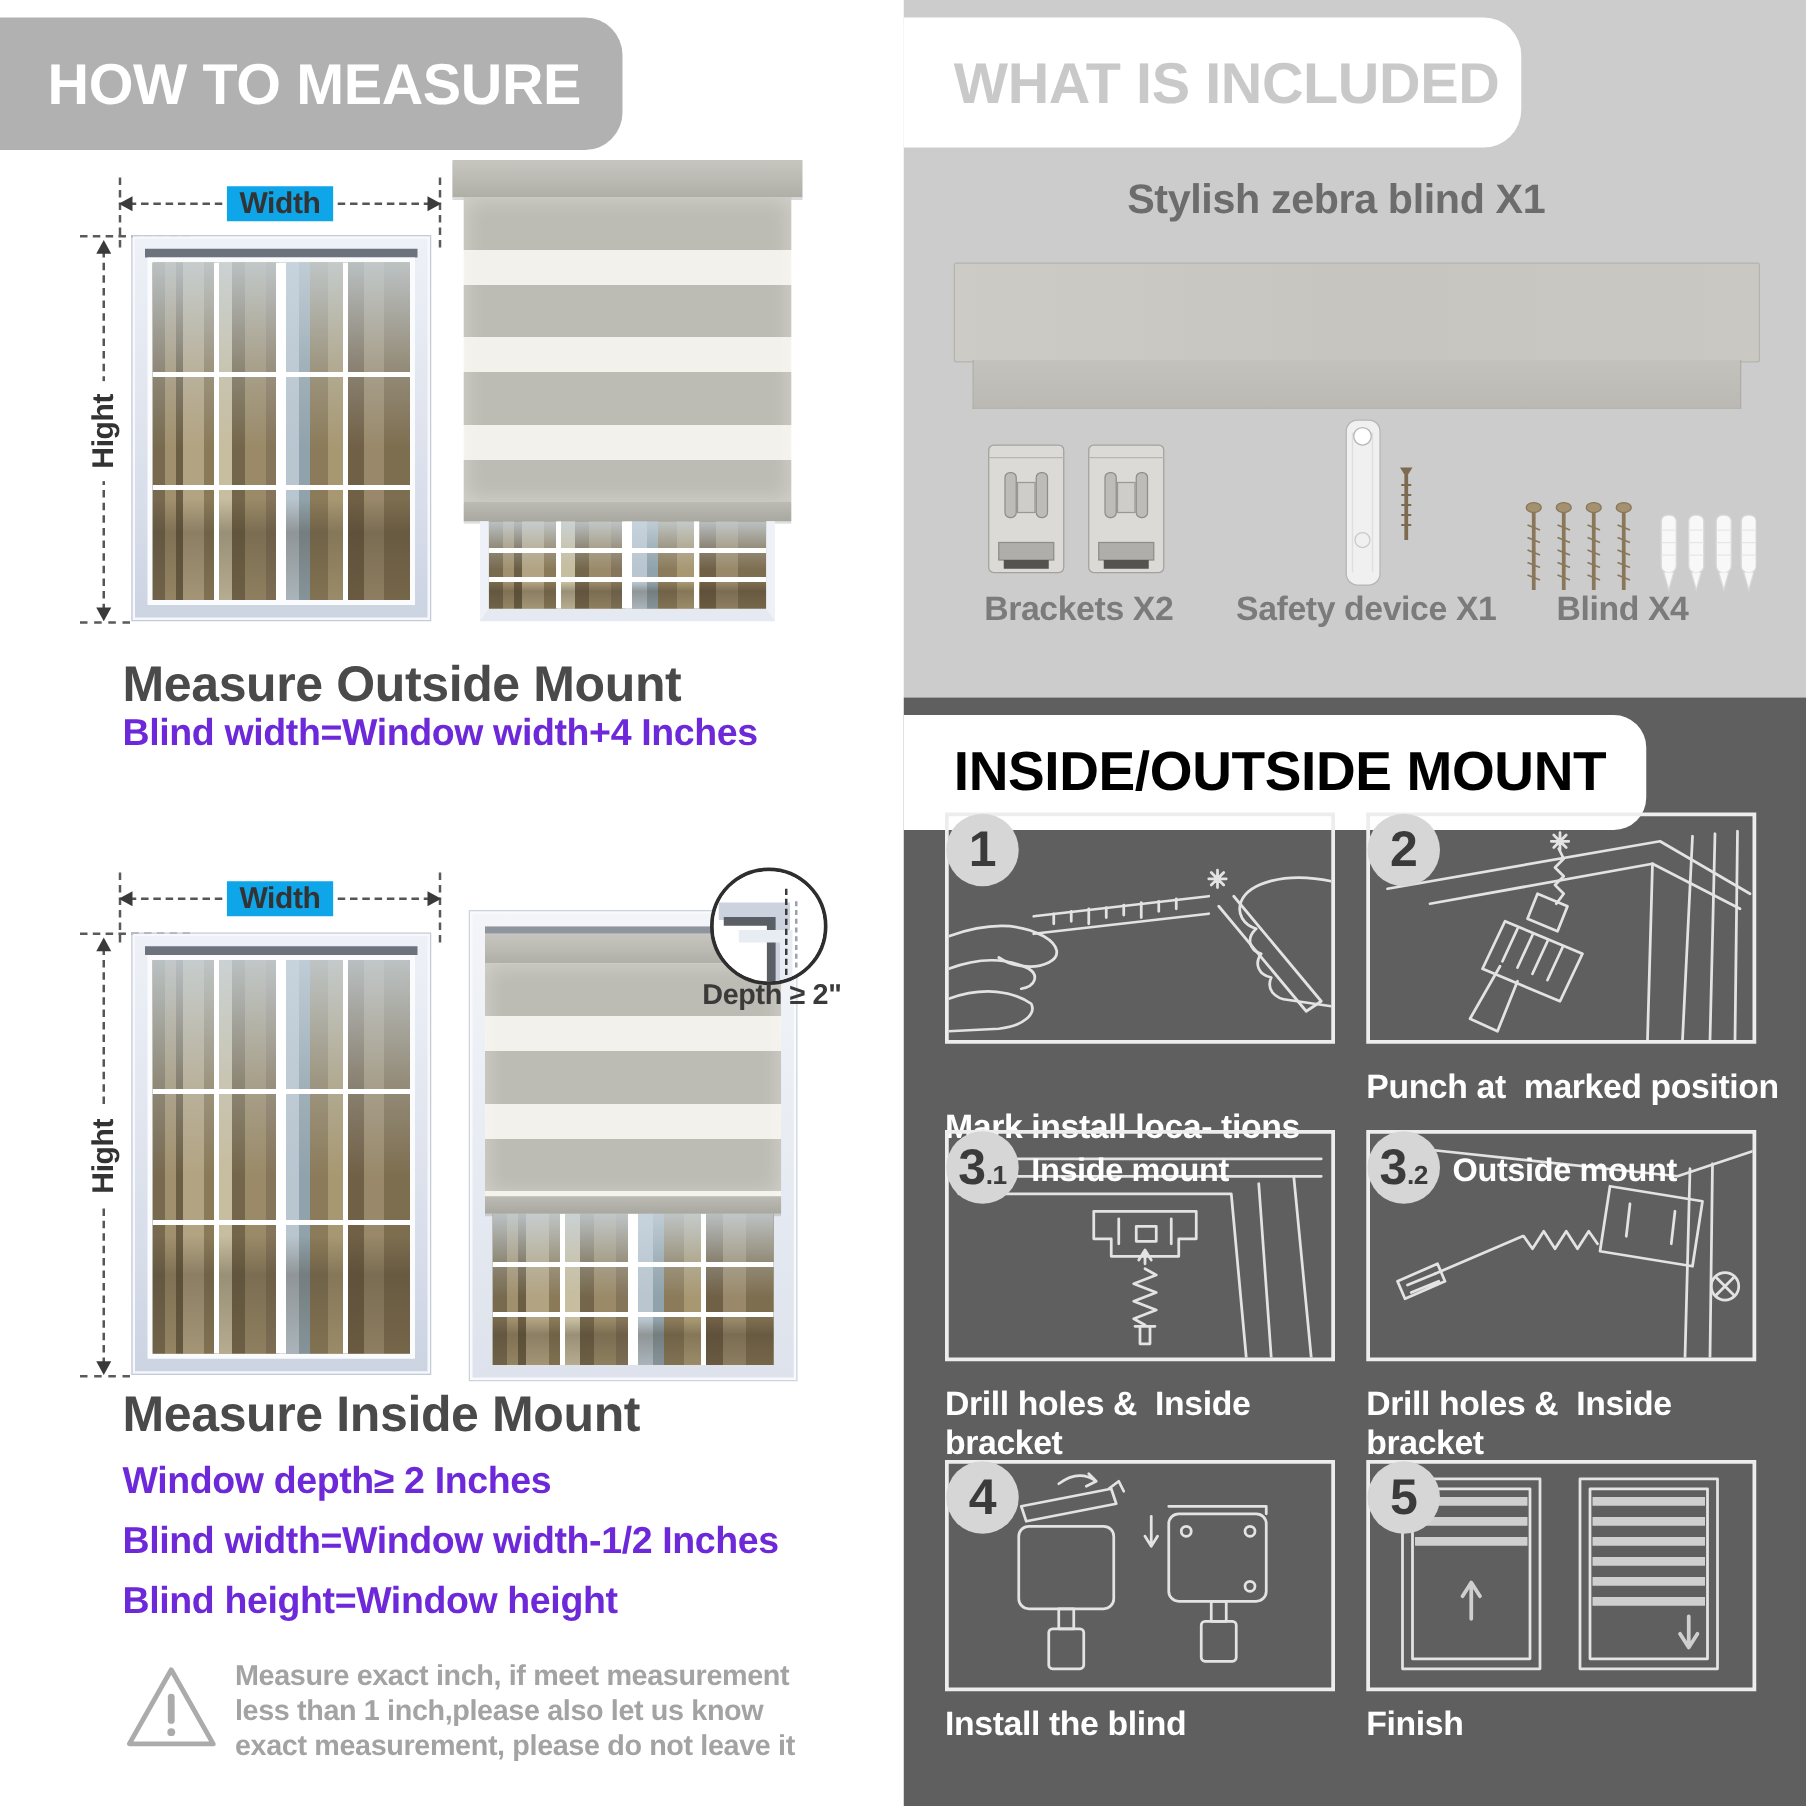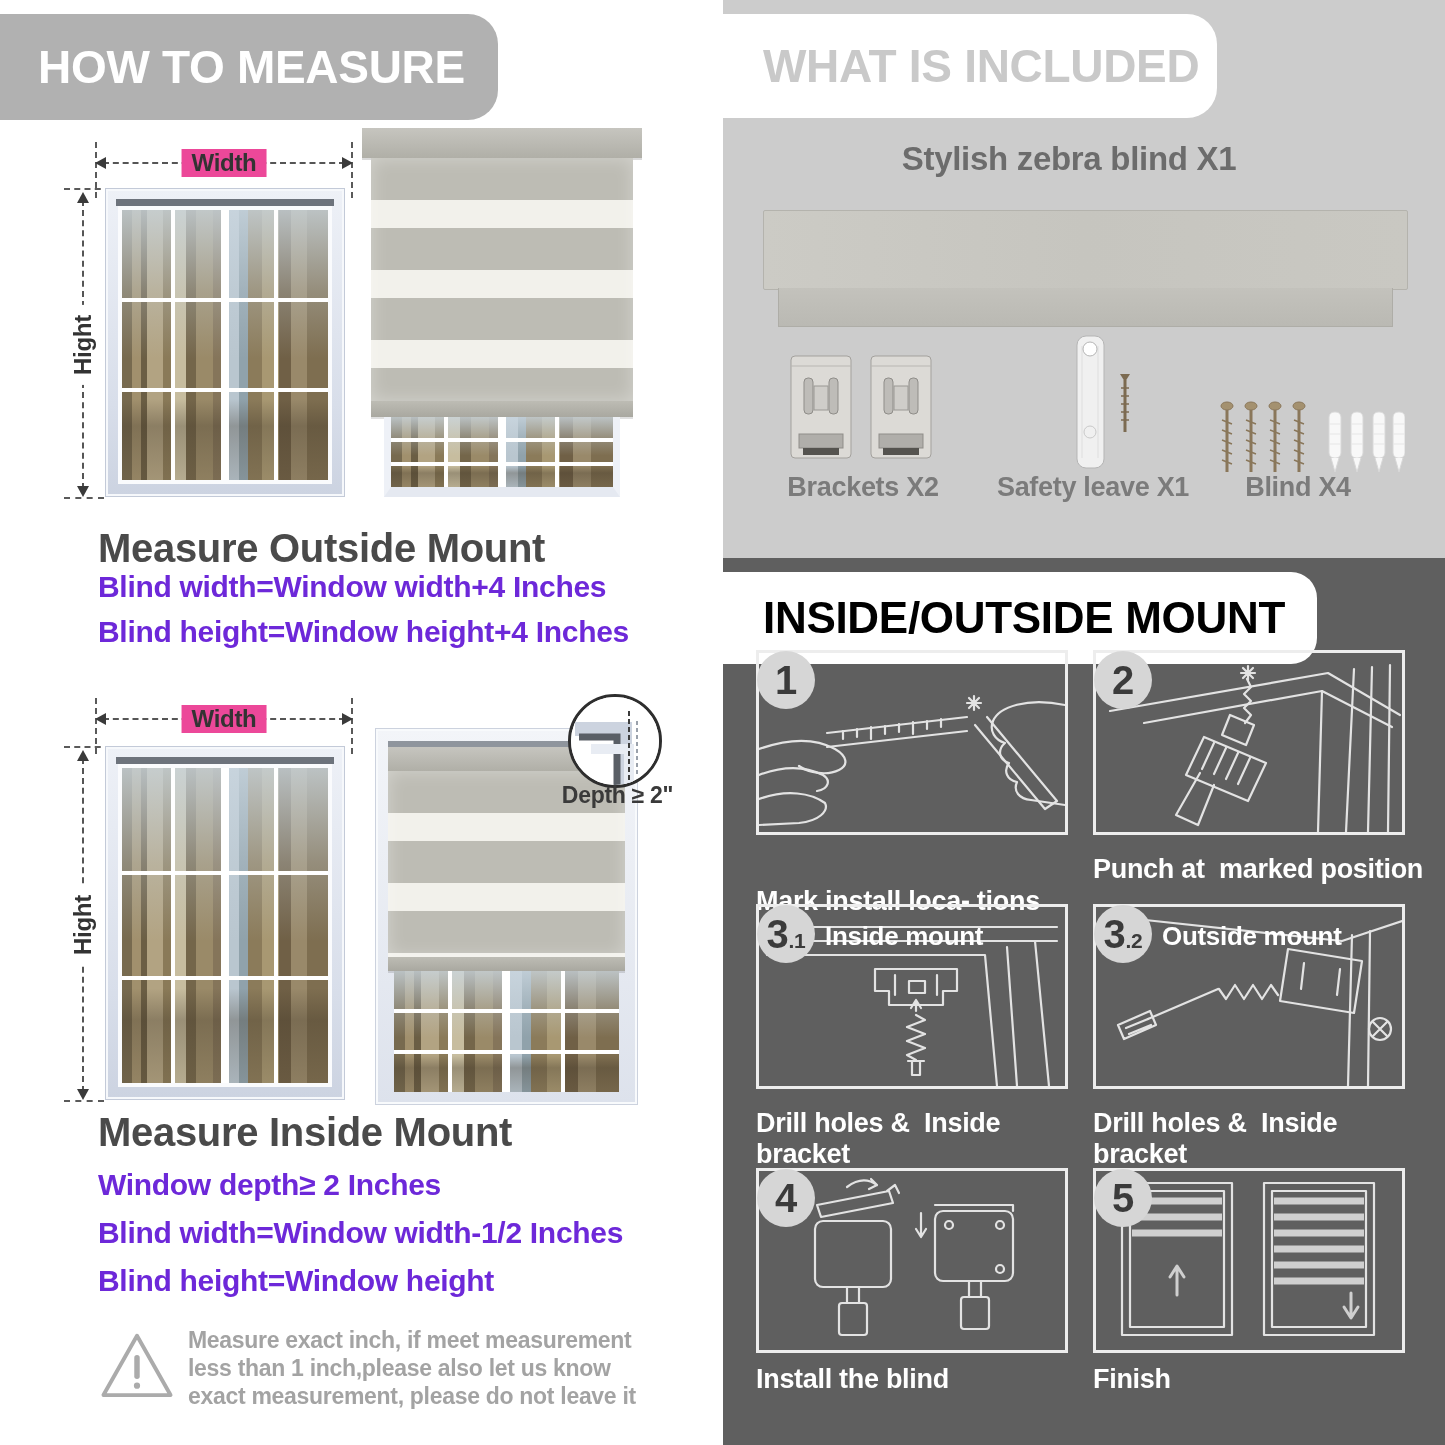--- a/index.html
+++ b/index.html
@@ -54,21 +54,21 @@
   .win2-frame{position:absolute;inset:0;background:linear-gradient(180deg,#f3f5f9,#dde2ec);
               border:1px solid #ccd2de;box-shadow:inset 0 0 0 2px #f8fafc;}
   .win2-inner{position:absolute;left:13px;right:13px;top:13px;bottom:13px;overflow:hidden;}
   .win2-shadow{position:absolute;left:0;right:0;top:0;height:6px;background:#8f959d;}
 
   
   .h-arrow{position:absolute;height:26px;}
   .h-arrow .line{position:absolute;left:8px;right:8px;top:12px;border-top:2px dashed #555;}
   .h-arrow .guide{position:absolute;top:-8px;height:56px;border-left:2px dashed #5a5a5a;}
   .h-arrow .lab{position:absolute;left:50%;top:50%;transform:translate(-50%,-50%);
-     background:#ec4899;padding:0 10px;color:#333;font-size:24px;}
+     background:#0ea5e9;padding:0 10px;color:#333;font-size:24px;}
   .ah{position:absolute;width:0;height:0;border-top:6px solid transparent;border-bottom:6px solid transparent;top:7px;}
   .ah.l{left:0;border-right:11px solid #3a3a3a;}
   .ah.r{right:0;border-left:11px solid #3a3a3a;}
   .v-arrow{position:absolute;width:26px;}
   .v-arrow .line{position:absolute;top:8px;bottom:8px;left:12px;border-left:2px dashed #555;}
   .v-arrow .guide{position:absolute;left:-6px;width:88px;border-top:2px dashed #5a5a5a;}
   .v-arrow .lab{position:absolute;left:50%;top:50%;transform:translate(-50%,-50%) rotate(-90deg);
      background:#fff;padding:0 10px;color:#333;font-size:24px;white-space:nowrap;}
   .av{position:absolute;width:0;height:0;border-left:6px solid transparent;border-right:6px solid transparent;left:7px;}
   .av.u{top:0;border-bottom:11px solid #3a3a3a;}
@@ -142,21 +142,20 @@
     <div class="zebra" style="left:9px;right:9px;top:30px;height:243px;"></div>
     <div class="rail" style="left:9px;right:9px;top:273px;height:16px;"></div>
     <div class="under-window" style="left:22px;right:22px;top:289px;bottom:0;">
       <div class="photo-bg"></div>
       <div class="muntins"></div>
     </div>
   </div>
 
   <div class="big-title" style="top:514px;margin-top:12px;">Measure Outside Mount</div>
   <div class="sub-line" style="top:570px;">Blind width=Window width+4 Inches</div>
-  <div class="sub-line" style="top:615px;">Blind height=Window height+4 Inches</div>
 
   <div class="h-arrow" style="left:95px;top:706px;width:258px;">
     <div class="guide" style="left:0;"></div>
     <div class="guide" style="right:0;"></div>
     <div class="line"></div>
     <div class="ah l"></div>
     <div class="ah r"></div>
     <span class="lab">Width</span>
   </div>
 
@@ -299,21 +298,21 @@
           </g>
         <g transform="translate(184,0)">
             <rect x="-6" y="14" width="12" height="46" rx="5"></rect>
             <path d="M-6,26 h12 M-6,36 h12 M-6,46 h12" fill="none" stroke="#e6e6e6"></path>
             <path d="M-4,60 L0,74 L4,60"></path>
           </g>
       </g>
     </svg>
 
     <div class="part-label" style="left:25px;width:230px;">Brackets X2</div>
-    <div class="part-label" style="left:255px;width:230px;">Safety leave X1</div>
+    <div class="part-label" style="left:255px;width:230px;">Safety device X1</div>
     <div class="part-label" style="left:470px;width:210px;">Blind X4</div>
   </div>
 
   <div class="sec-mount">
     <div class="hbar hbar-mount">
       <span>INSIDE/OUTSIDE MOUNT</span>
     </div>
 
     <div class="panel" style="left:33px;top:92px;">
       <svg class="art lineart" viewBox="0 0 306 179">

